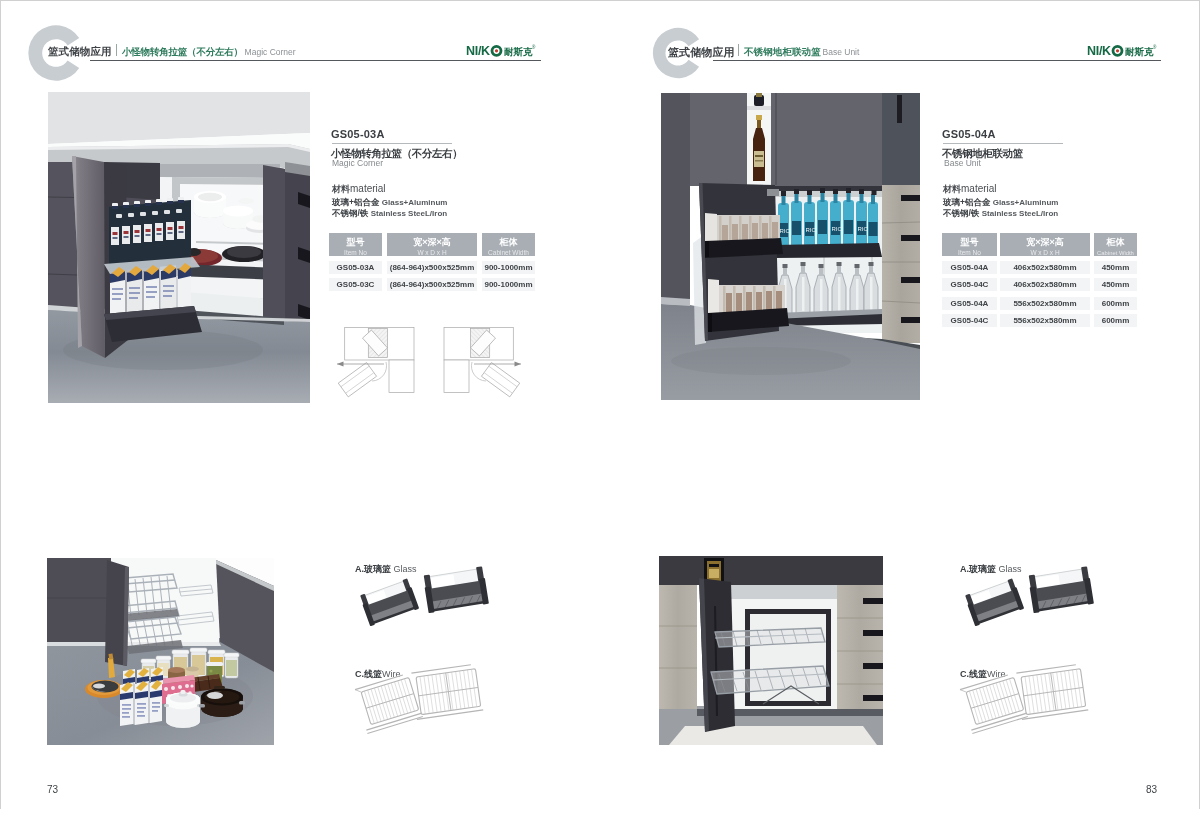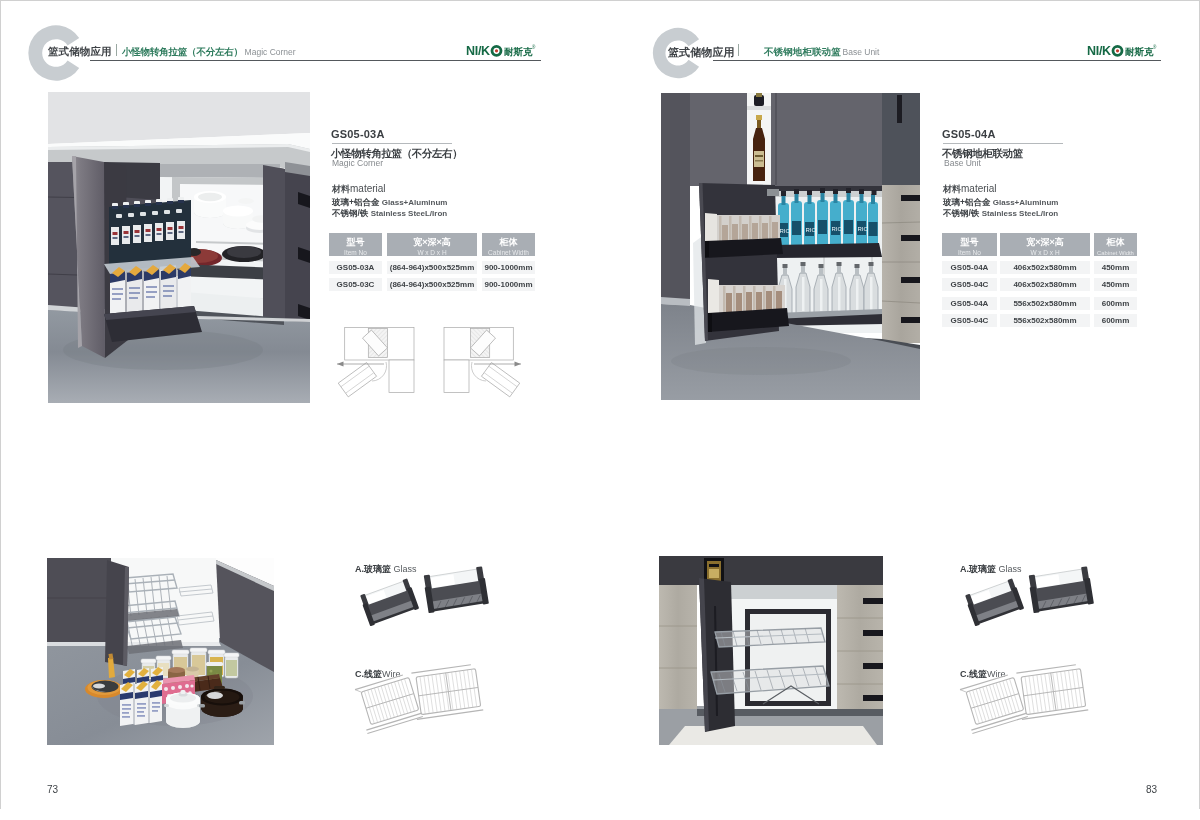--- a/index.html
+++ b/index.html
@@ -36,21 +36,21 @@
   </div>
 
   <svg class="abs" style="left:648px;top:23px;" width="60" height="60" viewBox="0 0 62 62">
     <path d="M 52.8 16.8 A 26 26 0 1 0 52.8 45.2 L 41.9 38.1 A 13 13 0 1 1 41.9 23.9 Z" fill="#c8cdd1"></path>
   </svg>
 
   <div class="abs" style="left:668px;top:45px;font-size:11px;font-weight:bold;color:#3f4347;letter-spacing:0.1px;white-space:nowrap;">篮式储物应用</div>
 
   <div class="abs" style="left:738px;top:44px;width:1px;height:12px;background:#9aa8a2;"></div>
 
-  <div class="abs" style="left:764px;top:46px;font-size:9.5px;font-weight:bold;color:#2e7b5d;letter-spacing:0.1px;white-space:nowrap;text-align:right;">不锈钢地柜联动篮<span style="font-weight:normal;color:#8b9094;font-size:8.5px;letter-spacing:0;"> Base Unit</span></div>
+  <div class="abs" style="left:744px;top:46px;font-size:9.5px;font-weight:bold;color:#2e7b5d;letter-spacing:0.1px;white-space:nowrap;text-align:right;">不锈钢地柜联动篮<span style="font-weight:normal;color:#8b9094;font-size:8.5px;letter-spacing:0;"> Base Unit</span></div>
 
   <div class="abs" style="left:713px;top:60px;width:448px;height:1px;background:#54585c;"></div>
 
   <div class="abs" style="left:1087px;top:43px;width:76px;height:15px;">
     <svg width="76" height="15" viewBox="0 0 76 15">
       <text x="0" y="12" font-size="12.5" font-weight="bold" fill="#156945" font-family="Liberation Sans" letter-spacing="-0.3">NI/K</text>
       <circle cx="30.5" cy="7.8" r="4.5" stroke="#156945" stroke-width="2.8" fill="none"></circle>
       <circle cx="30.5" cy="7.8" r="1.6" fill="#c03b2d"></circle>
       <text x="38" y="11.5" font-size="9.5" font-weight="bold" fill="#156945" font-family="Liberation Sans">耐斯克</text>
       <text x="66" y="6" font-size="4.5" fill="#156945" font-family="Liberation Sans">®</text>

